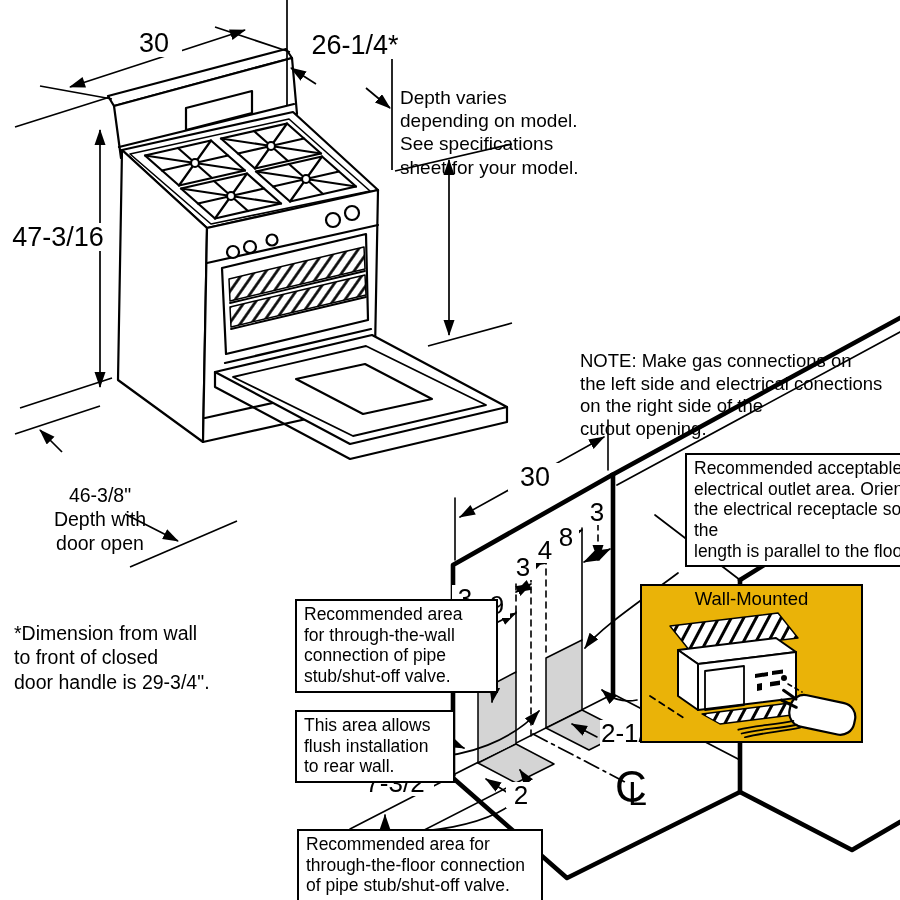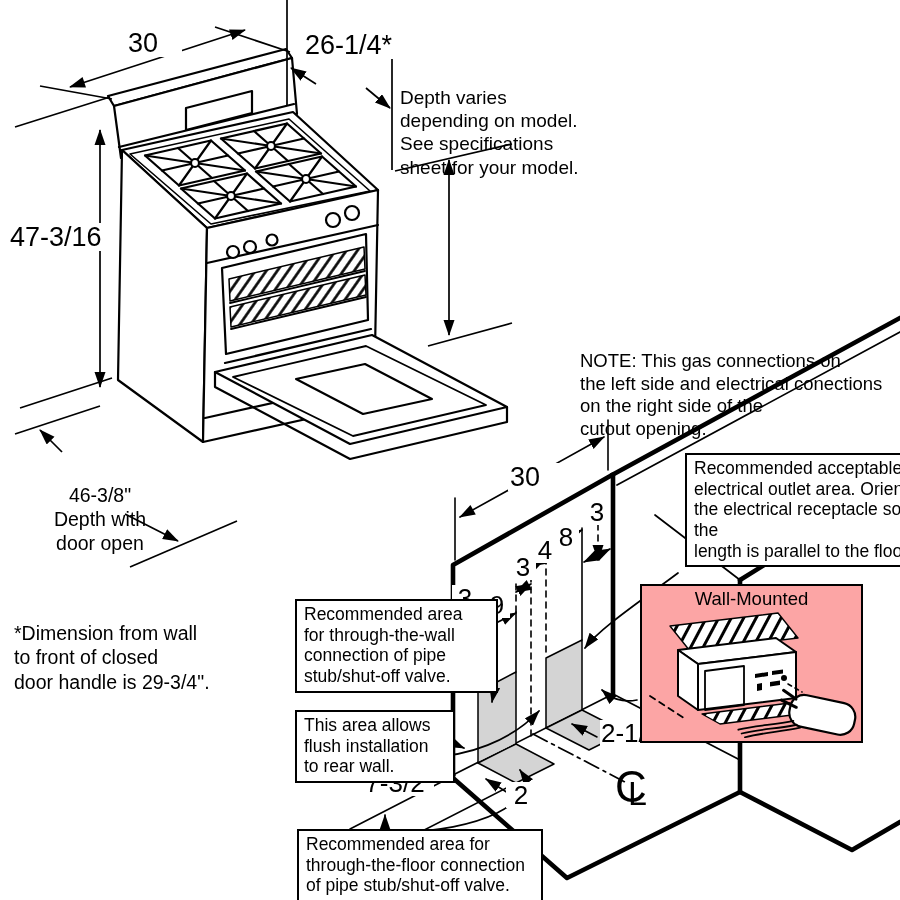--- a/index.html
+++ b/index.html
@@ -1,27 +1,27 @@
 <!DOCTYPE html>
 <html><head>
 <meta charset="utf-8">
 <style>
   html,body{margin:0;padding:0;background:#fff;}
   #canvas{position:relative;width:900px;height:900px;background:#fff;overflow:hidden;
           font-family:"Liberation Sans", sans-serif;color:#000;}
   #art{position:absolute;left:0;top:0;z-index:1;}
   .abs{position:absolute;z-index:2;}
-  .dim{font-size:27px;line-height:1.05;background:#fff;text-align:left;white-space:nowrap;padding:0 2px;}
+  .dim{font-size:27px;line-height:1.05;background:#fff;text-align:center;white-space:nowrap;padding:0 2px;}
   .dimsm{font-size:26px;line-height:1.0;background:#fff;text-align:center;white-space:nowrap;padding:0 1px;}
   .blk{white-space:pre-line;font-size:19px;line-height:1.22;margin-top:44px;}
   .callout{border:2.5px solid #000;background:#fff;padding:3px 7px 4px 7px;
            font-size:17.5px;line-height:1.18;white-space:pre-line;z-index:3;margin-left:40px;}
   .clsym{font-size:44px;line-height:1;z-index:2;}
   .clsym2{font-size:34px;line-height:1;z-index:2;}
-  #wallmounted-box{border:2.5px solid #000;background:#fca5a5;width:219px;height:155px;z-index:3;}
+  #wallmounted-box{border:2.5px solid #000;background:#eab308;width:219px;height:155px;z-index:3;}
   #wallmounted-title{text-align:center;font-size:18.5px;padding-top:2px;}
 </style>
 </head>
 <body>
 
 <div id="canvas">
 
 <svg id="art" width="900" height="900" viewBox="0 0 900 900">
   <defs>
     <marker id="ah" markerWidth="18" markerHeight="13" refX="15" refY="5.5" orient="auto" markerUnits="userSpaceOnUse">
@@ -184,21 +184,21 @@
   <div class="abs blk" style="left:400px;top:42px;width:210px;">Depth varies
 depending on model.
 See specifications
 sheet for your model.</div>
   <div class="abs blk" style="left:30px;top:440px;width:140px;text-align:center;font-size:19.5px;">46-3/8"
 Depth with
 door open</div>
   <div class="abs blk" style="left:14px;top:577px;width:215px;font-size:19.5px;line-height:1.25;">*Dimension from wall
 to front of closed
 door handle is 29-3/4".</div>
-  <div class="abs blk" style="left:580px;top:306px;width:320px;font-size:18.5px;">NOTE: This gas connections on
+  <div class="abs blk" style="left:580px;top:306px;width:320px;font-size:18.5px;">NOTE: Make gas connections on
 the left side and electrical conections
 on the right side of the
 cutout opening.</div>
 
   <div class="abs dim" style="left:508px;top:463px;width:50px;">30</div>
   <div class="abs dimsm" style="left:452px;top:585px;width:24px;">3</div>
   <div class="abs dimsm" style="left:484px;top:592px;width:24px;">9</div>
   <div class="abs dimsm" style="left:510px;top:554px;width:24px;">3</div>
   <div class="abs dimsm" style="left:532px;top:537px;width:24px;">4</div>
   <div class="abs dimsm" style="left:553px;top:524px;width:24px;">8</div>

